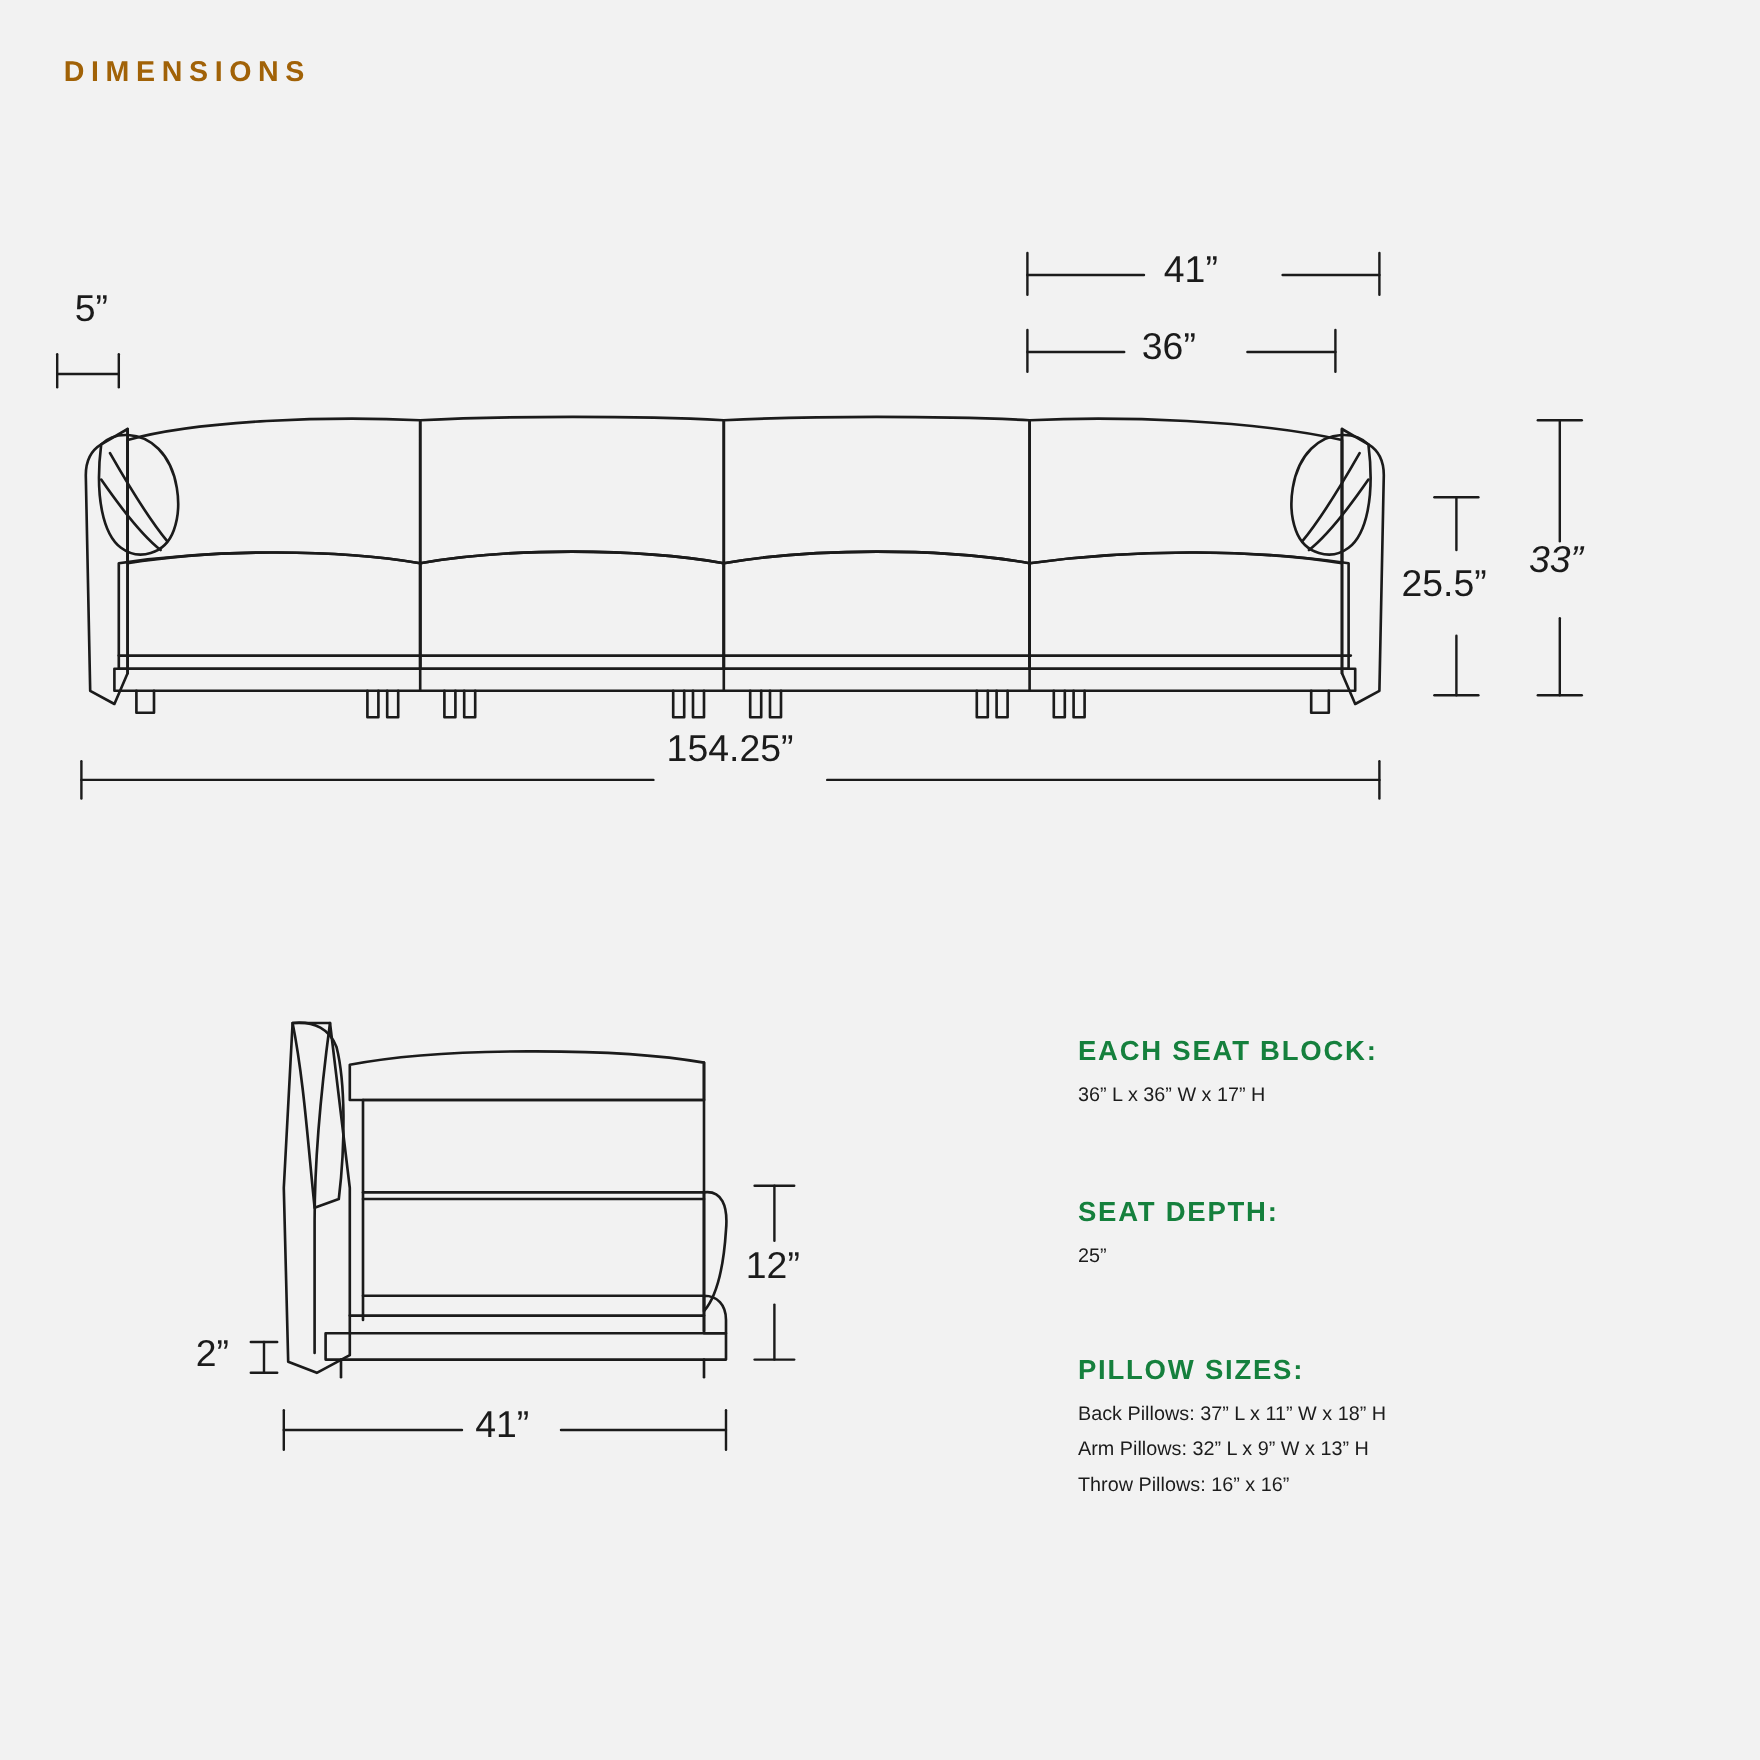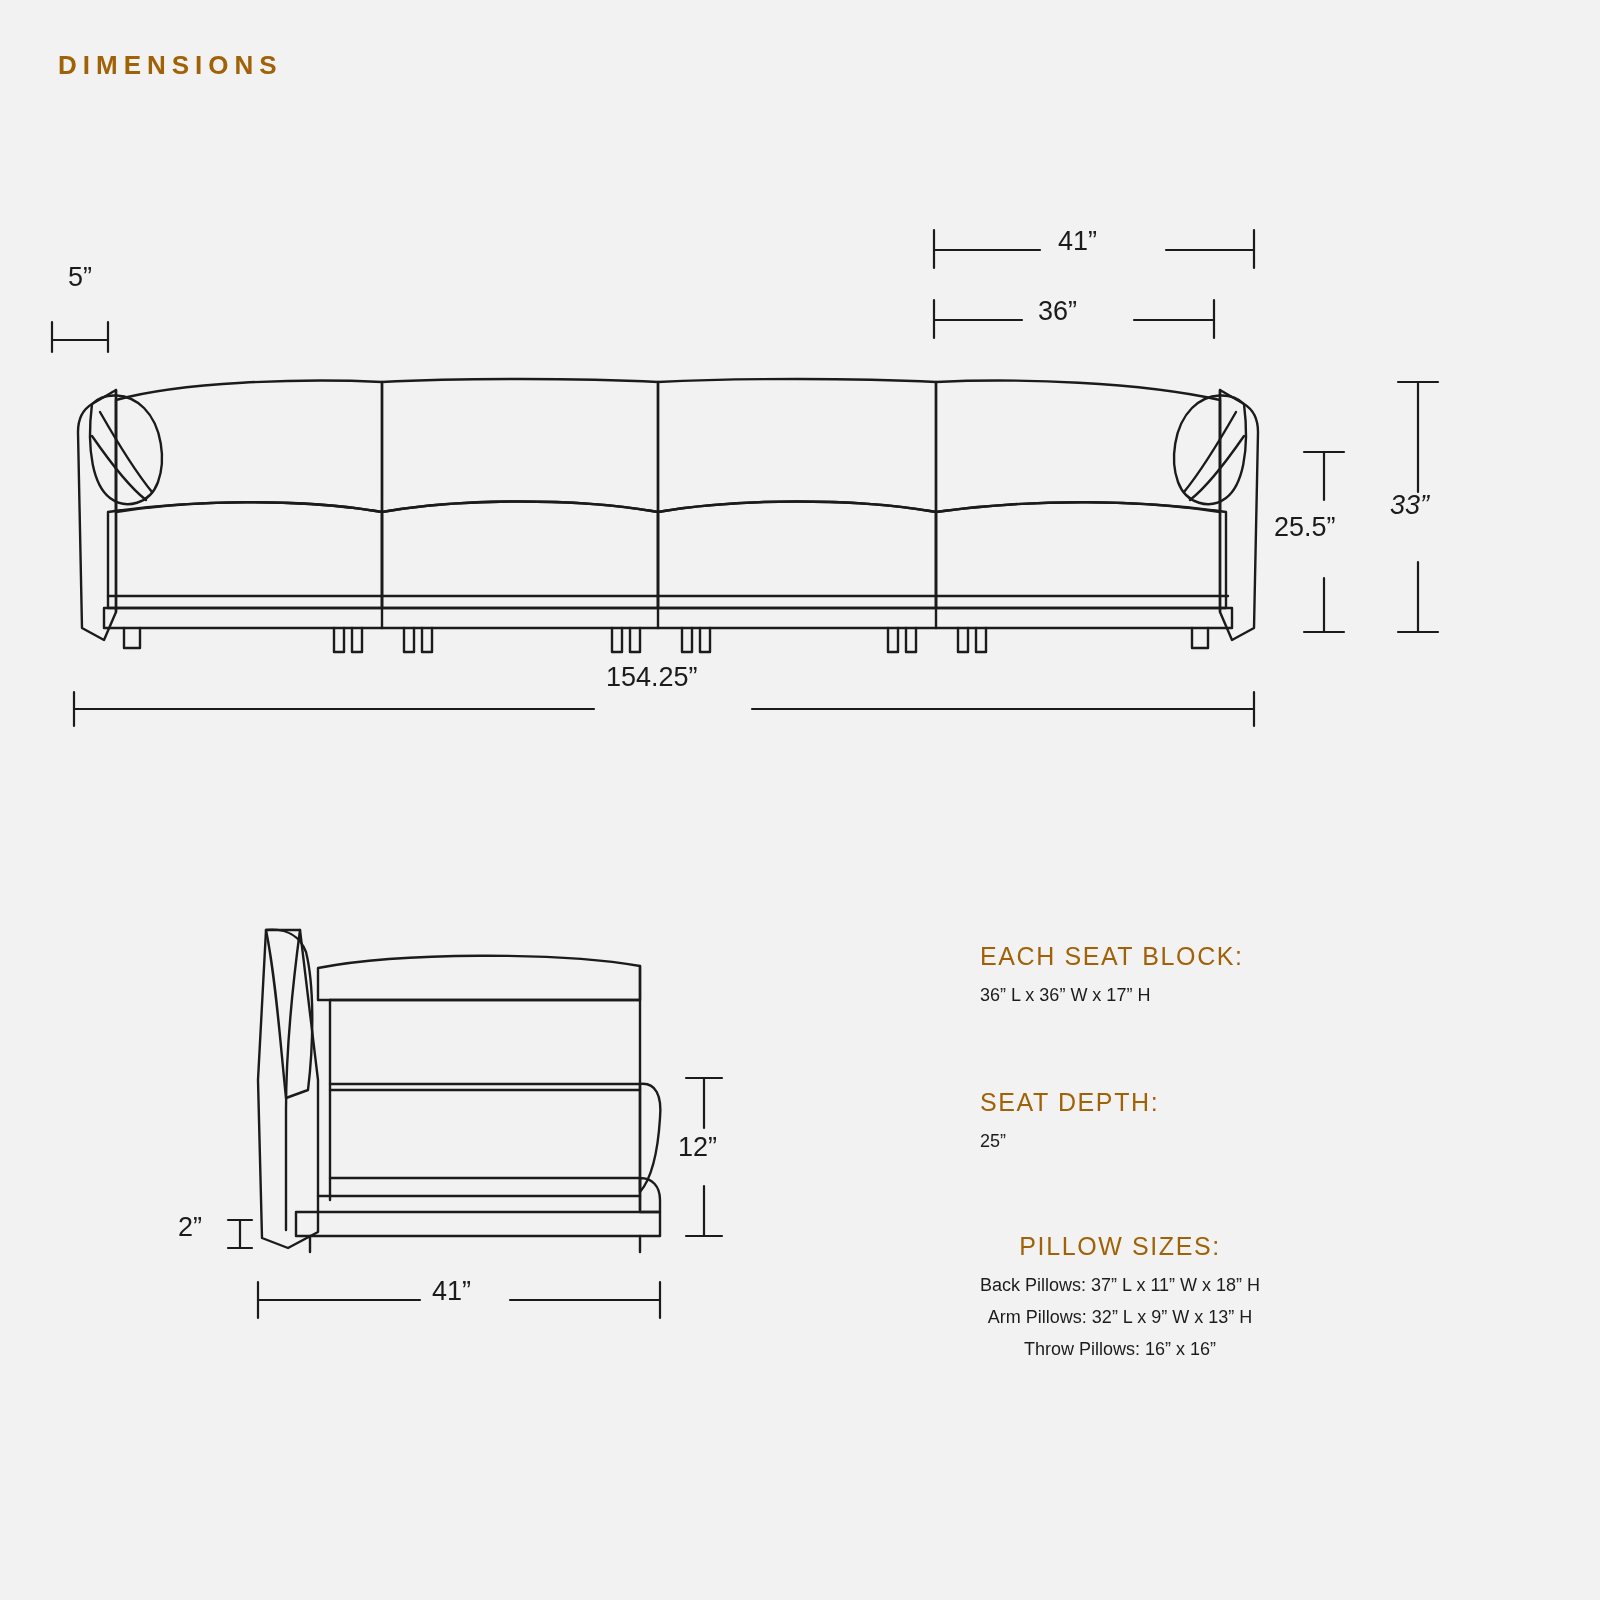--- a/index.html
+++ b/index.html
@@ -33,35 +33,35 @@
   svg.drawing {
     position: absolute;
     left: 0;
     top: 0;
     width: 1600px;
     height: 1600px;
   }
 
   .dim-label {
     position: absolute;
-    font-size: 27px;
+    font-size: 34px;
     color: #1b1b1b;
     white-space: nowrap;
     font-family: "Liberation Sans", sans-serif;
   }
 
   .spec-block {
     position: absolute;
     left: 980px;
   }
   .spec-heading {
     font-size: 25px;
-    font-weight: normal;
+    font-weight: bold;
     letter-spacing: 1.6px;
-    color: #a16207;
+    color: #15803d;
     margin-bottom: 14px;
   }
   .spec-line {
     font-size: 18px;
     color: #1c1c1c;
     margin-bottom: 11px;
     white-space: nowrap;
   }
 </style>
 </head>
@@ -217,20 +217,20 @@
   <div class="spec-block" style="top:942px;">
     <div class="spec-heading">EACH SEAT BLOCK:</div>
     <div class="spec-line">36” L x 36” W x 17” H</div>
   </div>
 
   <div class="spec-block" style="top:1088px;">
     <div class="spec-heading">SEAT DEPTH:</div>
     <div class="spec-line">25”</div>
   </div>
 
-  <div class="spec-block" style="top:1232px;text-align:center;">
+  <div class="spec-block" style="top:1232px;">
     <div class="spec-heading">PILLOW SIZES:</div>
     <div class="spec-line">Back Pillows: 37” L x 11” W x 18” H</div>
     <div class="spec-line">Arm Pillows: 32” L x 9” W x 13” H</div>
     <div class="spec-line">Throw Pillows: 16” x 16”</div>
   </div>
 
 </div>
 
 </body></html>

